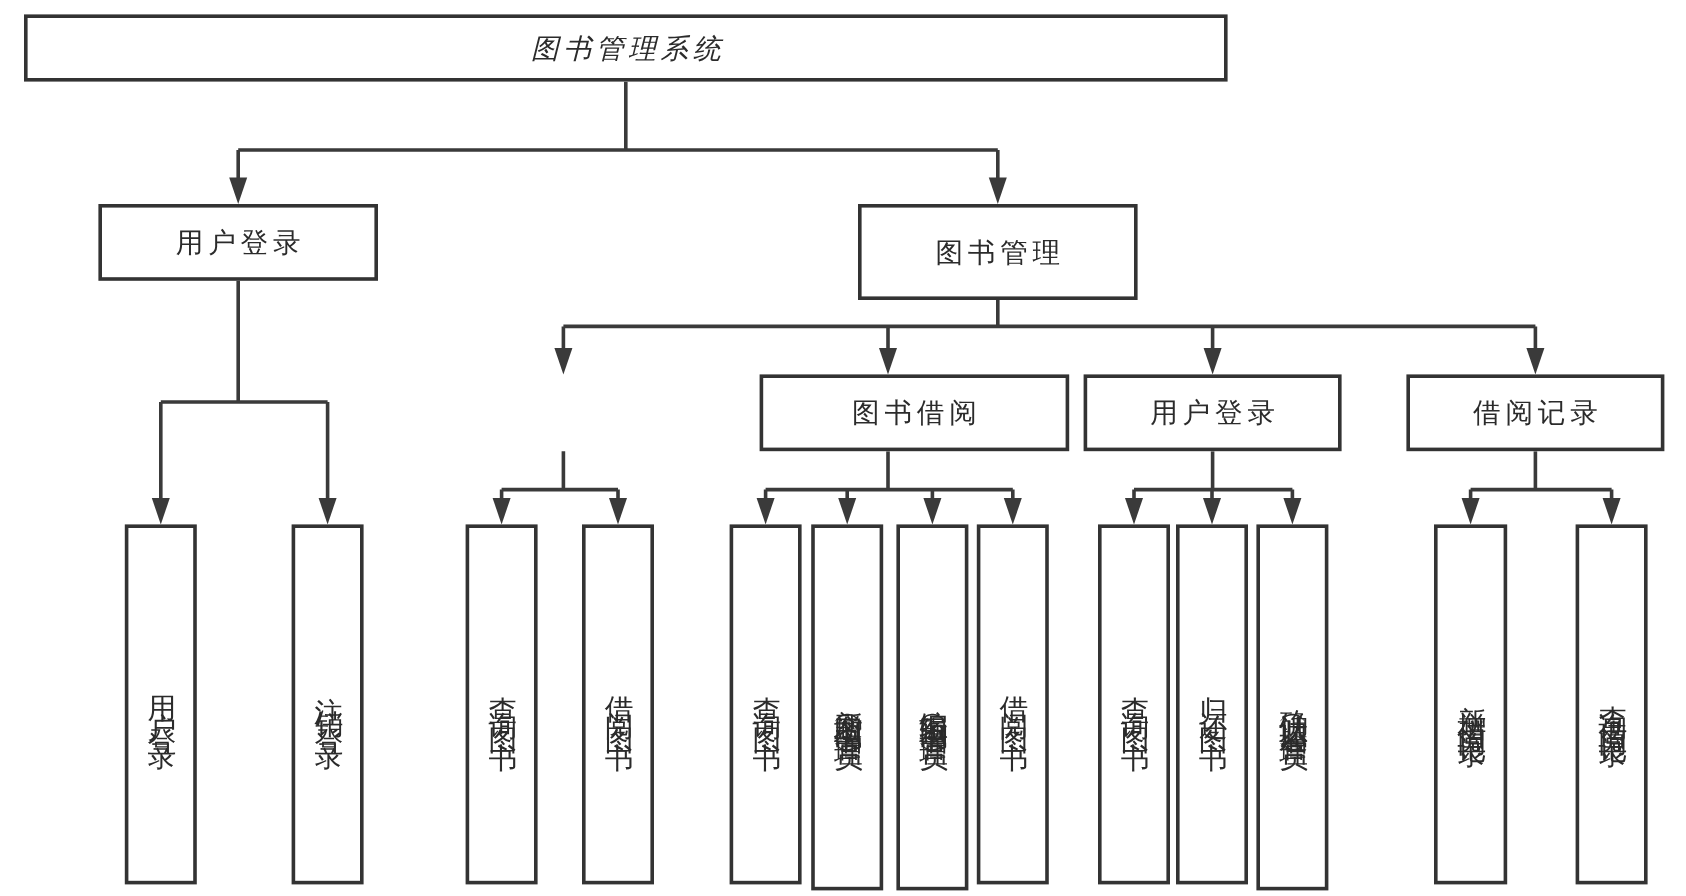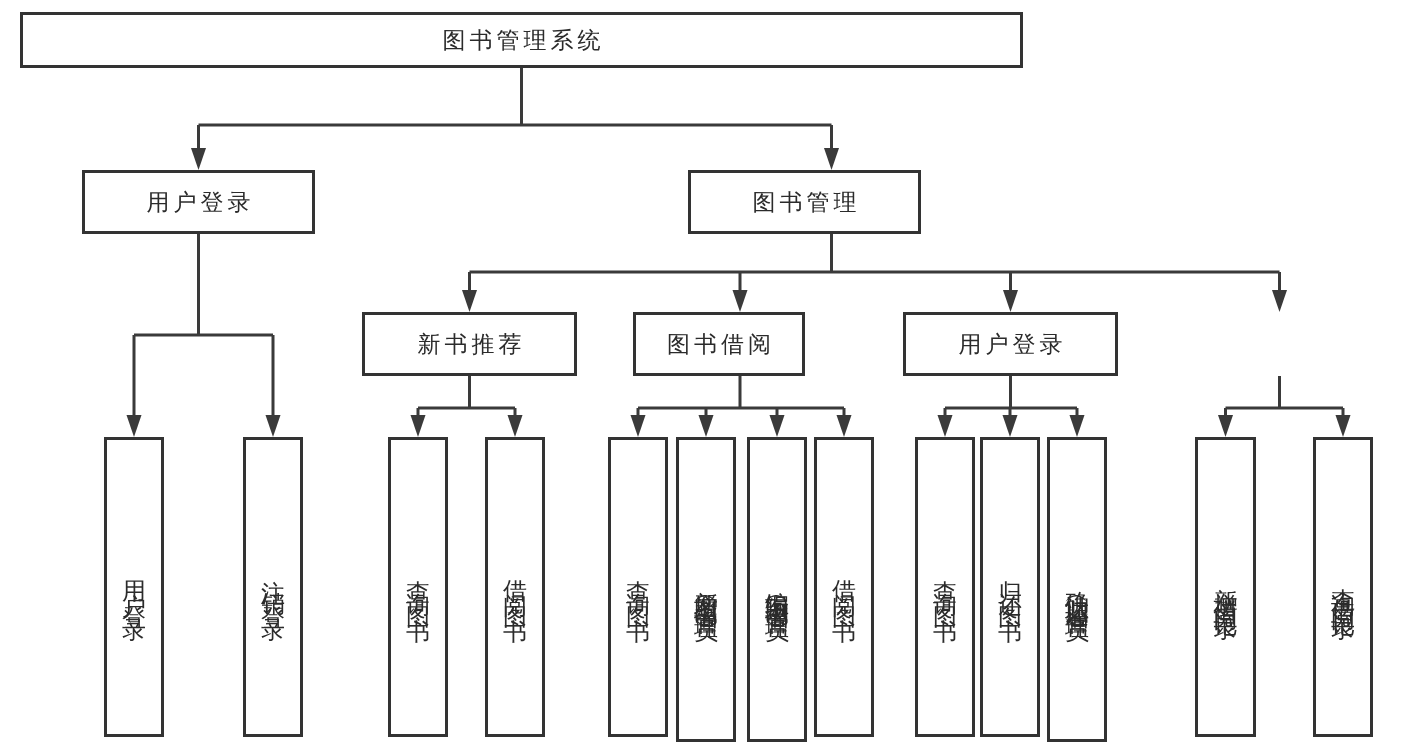--- a/index.html
+++ b/index.html
@@ -78,28 +78,28 @@
       <polygon points="769.5,415 784.5,415 777,437"></polygon>
       <polygon points="836.5,415 851.5,415 844,437"></polygon>
       <polygon points="937.5,415 952.5,415 945,437"></polygon>
       <polygon points="1002.5,415 1017.5,415 1010,437"></polygon>
       <polygon points="1069.5,415 1084.5,415 1077,437"></polygon>
       <polygon points="1218,415 1233,415 1225.5,437"></polygon>
       <polygon points="1335.5,415 1350.5,415 1343,437"></polygon>
     </g>
   </svg>
 
-  <div class="box h" style="left:20px;top:12px;width:1003px;height:56px;">图书管理系统</div>
+  <div class="box h" style="left:20px;top:12px;width:1003px;height:56px;font-style:italic;">图书管理系统</div>
 
   <div class="box h" style="left:82px;top:170px;width:233px;height:64px;">用户登录</div>
-  <div class="box h" style="left:688px;top:170px;width:233px;height:64px;">图书管理</div>
+  <div class="box h" style="left:715px;top:170px;width:233px;height:80px;">图书管理</div>
 
-  <div class="box h" style="left:362px;top:312px;width:215px;height:64px;">新书推荐</div>
-  <div class="box h" style="left:633px;top:312px;width:172px;height:64px;">图书借阅</div>
+  <div class="box h" style="left:633px;top:312px;width:258px;height:64px;">图书借阅</div>
   <div class="box h" style="left:903px;top:312px;width:215px;height:64px;">用户登录</div>
+  <div class="box h" style="left:1172px;top:312px;width:215px;height:64px;">借阅记录</div>
 
   <div class="box v sp-lg" style="left:104px;top:437px;width:60px;height:300px;">用户登录</div>
   <div class="box v sp-lg" style="left:243px;top:437px;width:60px;height:300px;">注销登录</div>
 
   <div class="box v sp-lg" style="left:388px;top:437px;width:60px;height:300px;">查询图书</div>
   <div class="box v sp-lg" style="left:485px;top:437px;width:60px;height:300px;">借阅图书</div>
 
   <div class="box v sp-lg" style="left:608px;top:437px;width:60px;height:300px;">查询图书</div>
   <div class="box v sp-sm" style="left:676px;top:437px;width:60px;height:305px;">新增图书（管理员）</div>
   <div class="box v sp-sm" style="left:747px;top:437px;width:60px;height:305px;">编辑图书（管理员）</div>

